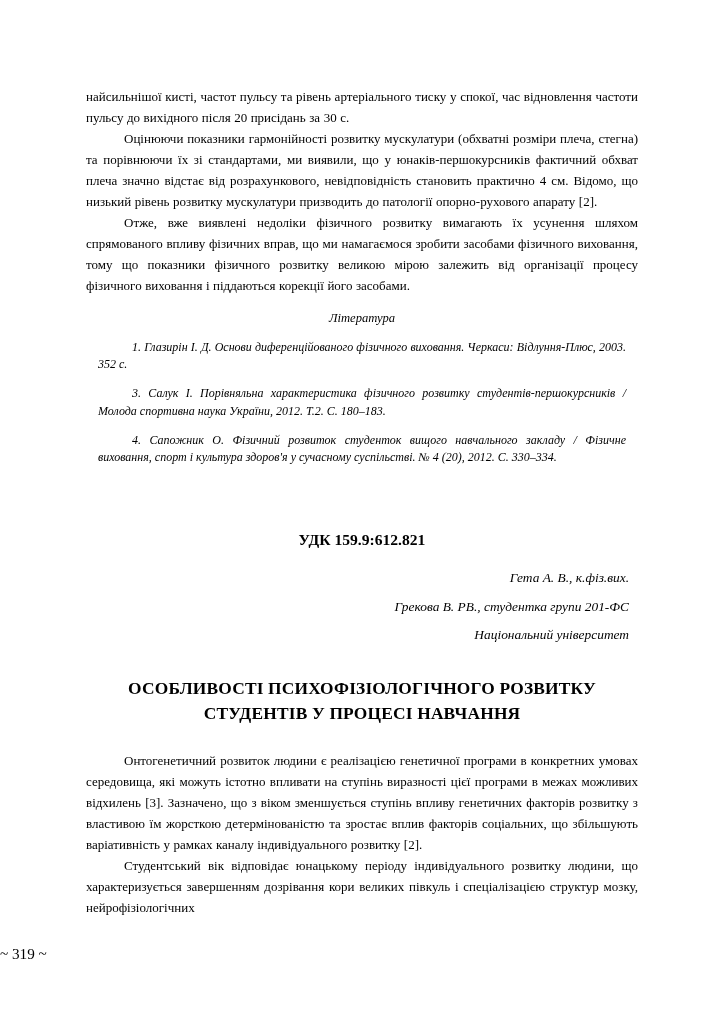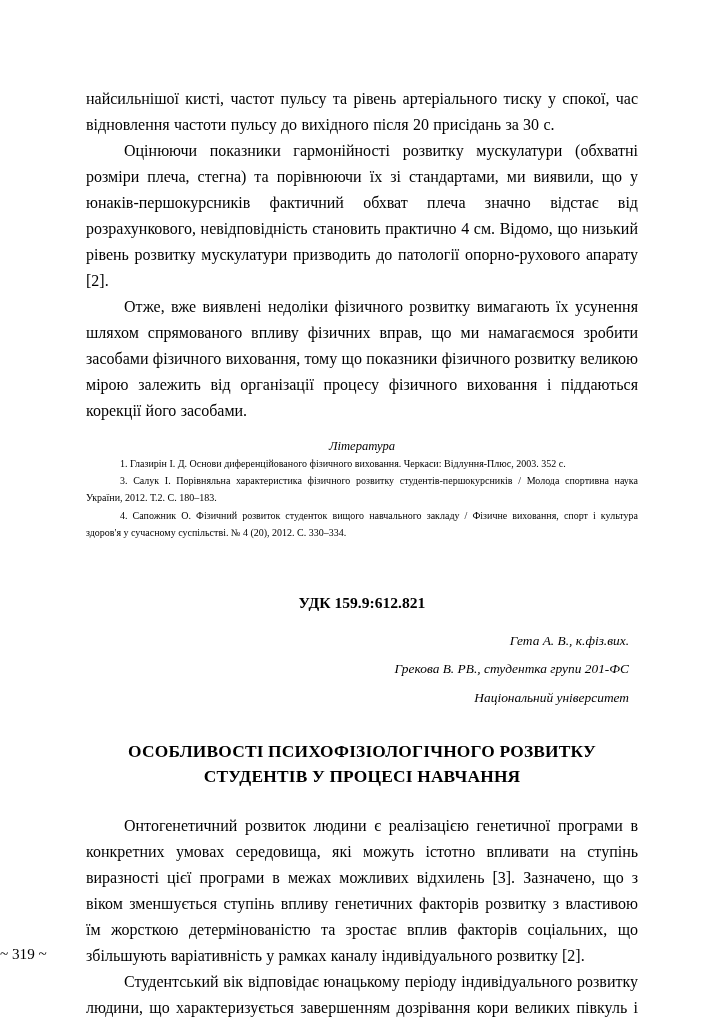--- a/index.html
+++ b/index.html
@@ -28,47 +28,48 @@
 
   .content {
     position: absolute;
     left: 86px;
     top: 86px;
     width: 552px;
   }
 
   
   .para {
-    font-size: 16px;
-    line-height: 26px;
+    font-size: 13px;
+    line-height: 21px;
     text-align: justify;
     text-indent: 38px;
     margin: 0;
     hyphens: none;
     word-spacing: 0.02em;
   }
   .para.cont {
     text-indent: 0;
   }
 
   
   .lit-heading {
     font-size: 12.6px;
     line-height: 18px;
     font-style: italic;
     text-align: center;
     margin: 0;
     padding-top: 13px;
   }
   .ref {
-    font-size: 10px;
+    font-size: 12px;
     line-height: 17.2px;
+    font-style: italic;
     text-align: justify;
     text-indent: 34px;
-    margin: 0;
+    margin: 12px;
   }
 
   
   .udc {
     font-size: 15.6px;
     line-height: 20px;
     font-weight: bold;
     text-align: center;
     margin: 0;
     padding-top: 52px;

